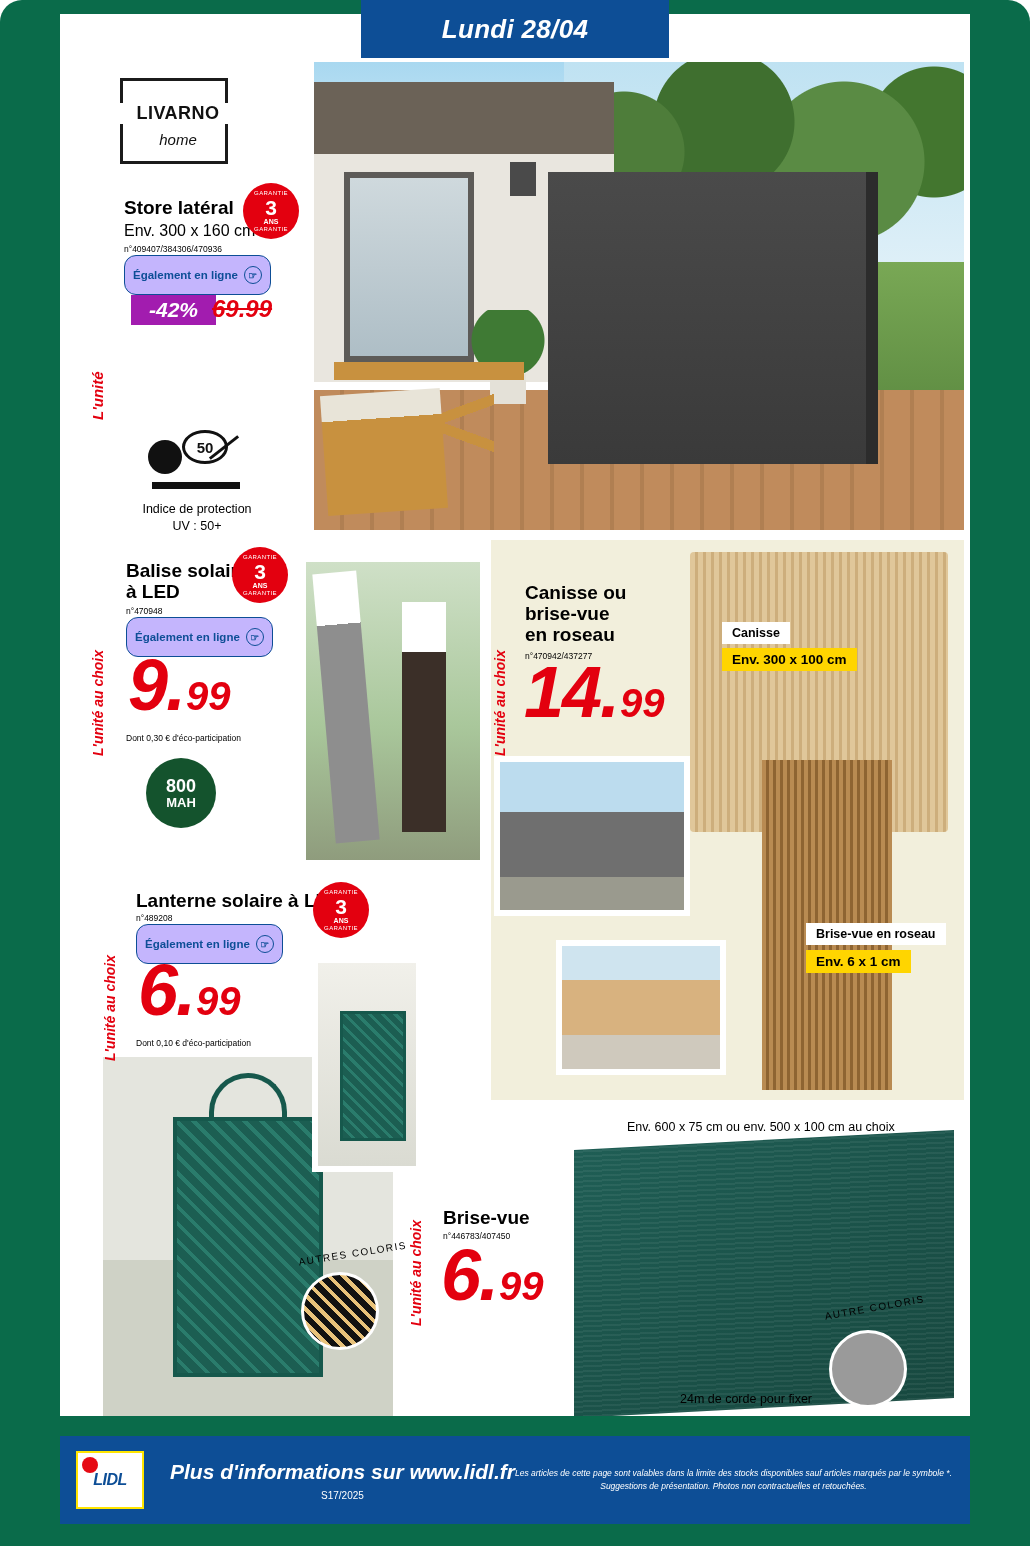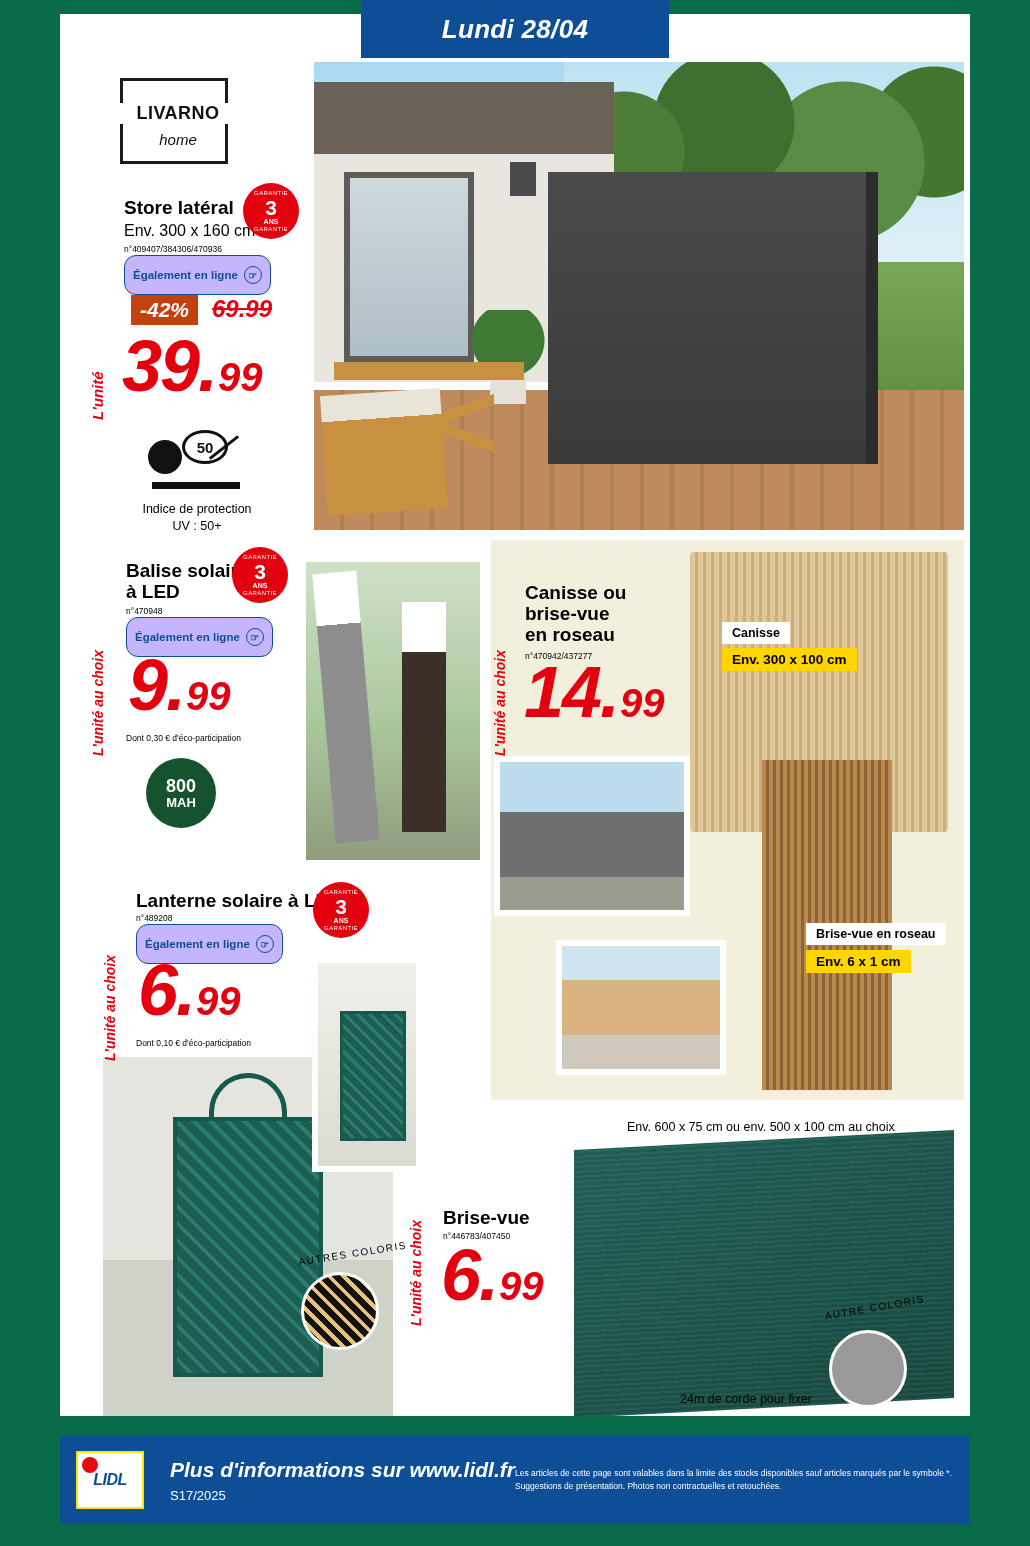--- a/index.html
+++ b/index.html
@@ -9,20 +9,21 @@
     font-family:"Liberation Sans", sans-serif;
     background:#ffffff;
     position:relative;
     overflow:hidden;
   }
 
   
   .page {
     position:absolute; inset:0;
     background:#0a6b4a;
+    border-radius:22px;
   }
   .inner-white {
     position:absolute;
     left:60px; top:14px; right:60px; bottom:130px;
     background:#ffffff;
   }
   .green-band-bottom {
     position:absolute; left:0; right:0; bottom:0; height:130px;
     background:#0a6b4a;
   }
@@ -56,24 +57,24 @@
     letter-spacing:-.5px;
   }
   .lidl-logo::before{
     content:""; position:absolute; left:4px; top:4px; width:16px; height:16px;
     background:#e60a14; border-radius:50%;
   }
   .bottom-info { margin-left:26px; color:#fff; }
   .bottom-info .big {
     font-size:21px; font-weight:bold; font-style:italic;
   }
-  .bottom-info .small { font-size:13px; margin-top:6px; }
+  .bottom-info .small { font-size:10px; margin-top:6px;text-align:center; }
   .legal {
-    margin-left:auto; margin-right:18px; text-align:left;
-    color:#fff; font-size:8.5px; line-height:1.5;
+    margin-left:auto; margin-right:18px; text-align:center;
+    color:#fff; font-size:8.5px; line-height:1.5;font-style:italic;
   }
 
   
   .vert-label {
     position:absolute;
     transform-origin:left bottom;
     transform:rotate(-90deg);
     color:#e3000f; font-weight:bold; font-style:italic; white-space:nowrap;
   }
 
@@ -103,23 +104,23 @@
     font-size:10px;
   }
 
   
   .pricebig { position:absolute; color:#e3000f; font-weight:bold; font-style:italic; line-height:.85; }
   .pricebig .int { font-size:72px; letter-spacing:-2px; }
   .pricebig .dec { font-size:40px; }
   .pricebig .dot { font-size:72px; }
 
   .discount-badge {
-    position:absolute; background:#c2410c; color:#fff;
+    position:absolute; background:#a21caf; color:#fff;
     font-weight:bold; font-style:italic; font-size:21px;
-    padding:3px 9px;
+    padding:3px 18px;
   }
   .oldprice {
     position:absolute; color:#e3000f; font-weight:bold; font-style:italic;
     font-size:24px; text-decoration:line-through;
   }
 
   .prod-title { position:absolute; font-weight:bold; font-size:19px; color:#000; line-height:1.15; }
   .prod-sub { position:absolute; font-size:16px; color:#000; }
   .prod-ref { position:absolute; font-size:8.5px; color:#000; }
   .eco-note { position:absolute; font-size:8.5px; color:#000; }
@@ -337,23 +338,20 @@
   <div class="online-pill" style="left:124px; top:255px;">
     <span>Également en ligne</span>
     <span class="cursor-ic">☞</span>
   </div>
 
   <div class="discount-badge" style="left:131px; top:295px;">-42%</div>
   <div class="oldprice" style="left:212px; top:295px;">69.99</div>
 
   <div class="vert-label" style="left:106px; top:403px; font-size:15px;">L'unité</div>
 
-  <div class="pricebig" style="left:122px; top:336px;">
-    <span class="int">39</span><span class="dot">.</span><span class="dec">99</span>
-  </div>
 
   <div class="uv-icon">
     <div class="sun"></div>
     <div class="circ">50</div>
     <div class="arrow"></div>
     <div class="bar"></div>
   </div>
   <div class="caption" style="left:122px; top:502px; width:150px; text-align:center;">Indice de protection</div>
   <div class="caption" style="left:122px; top:519px; width:150px; text-align:center;">UV : 50+</div>
 

